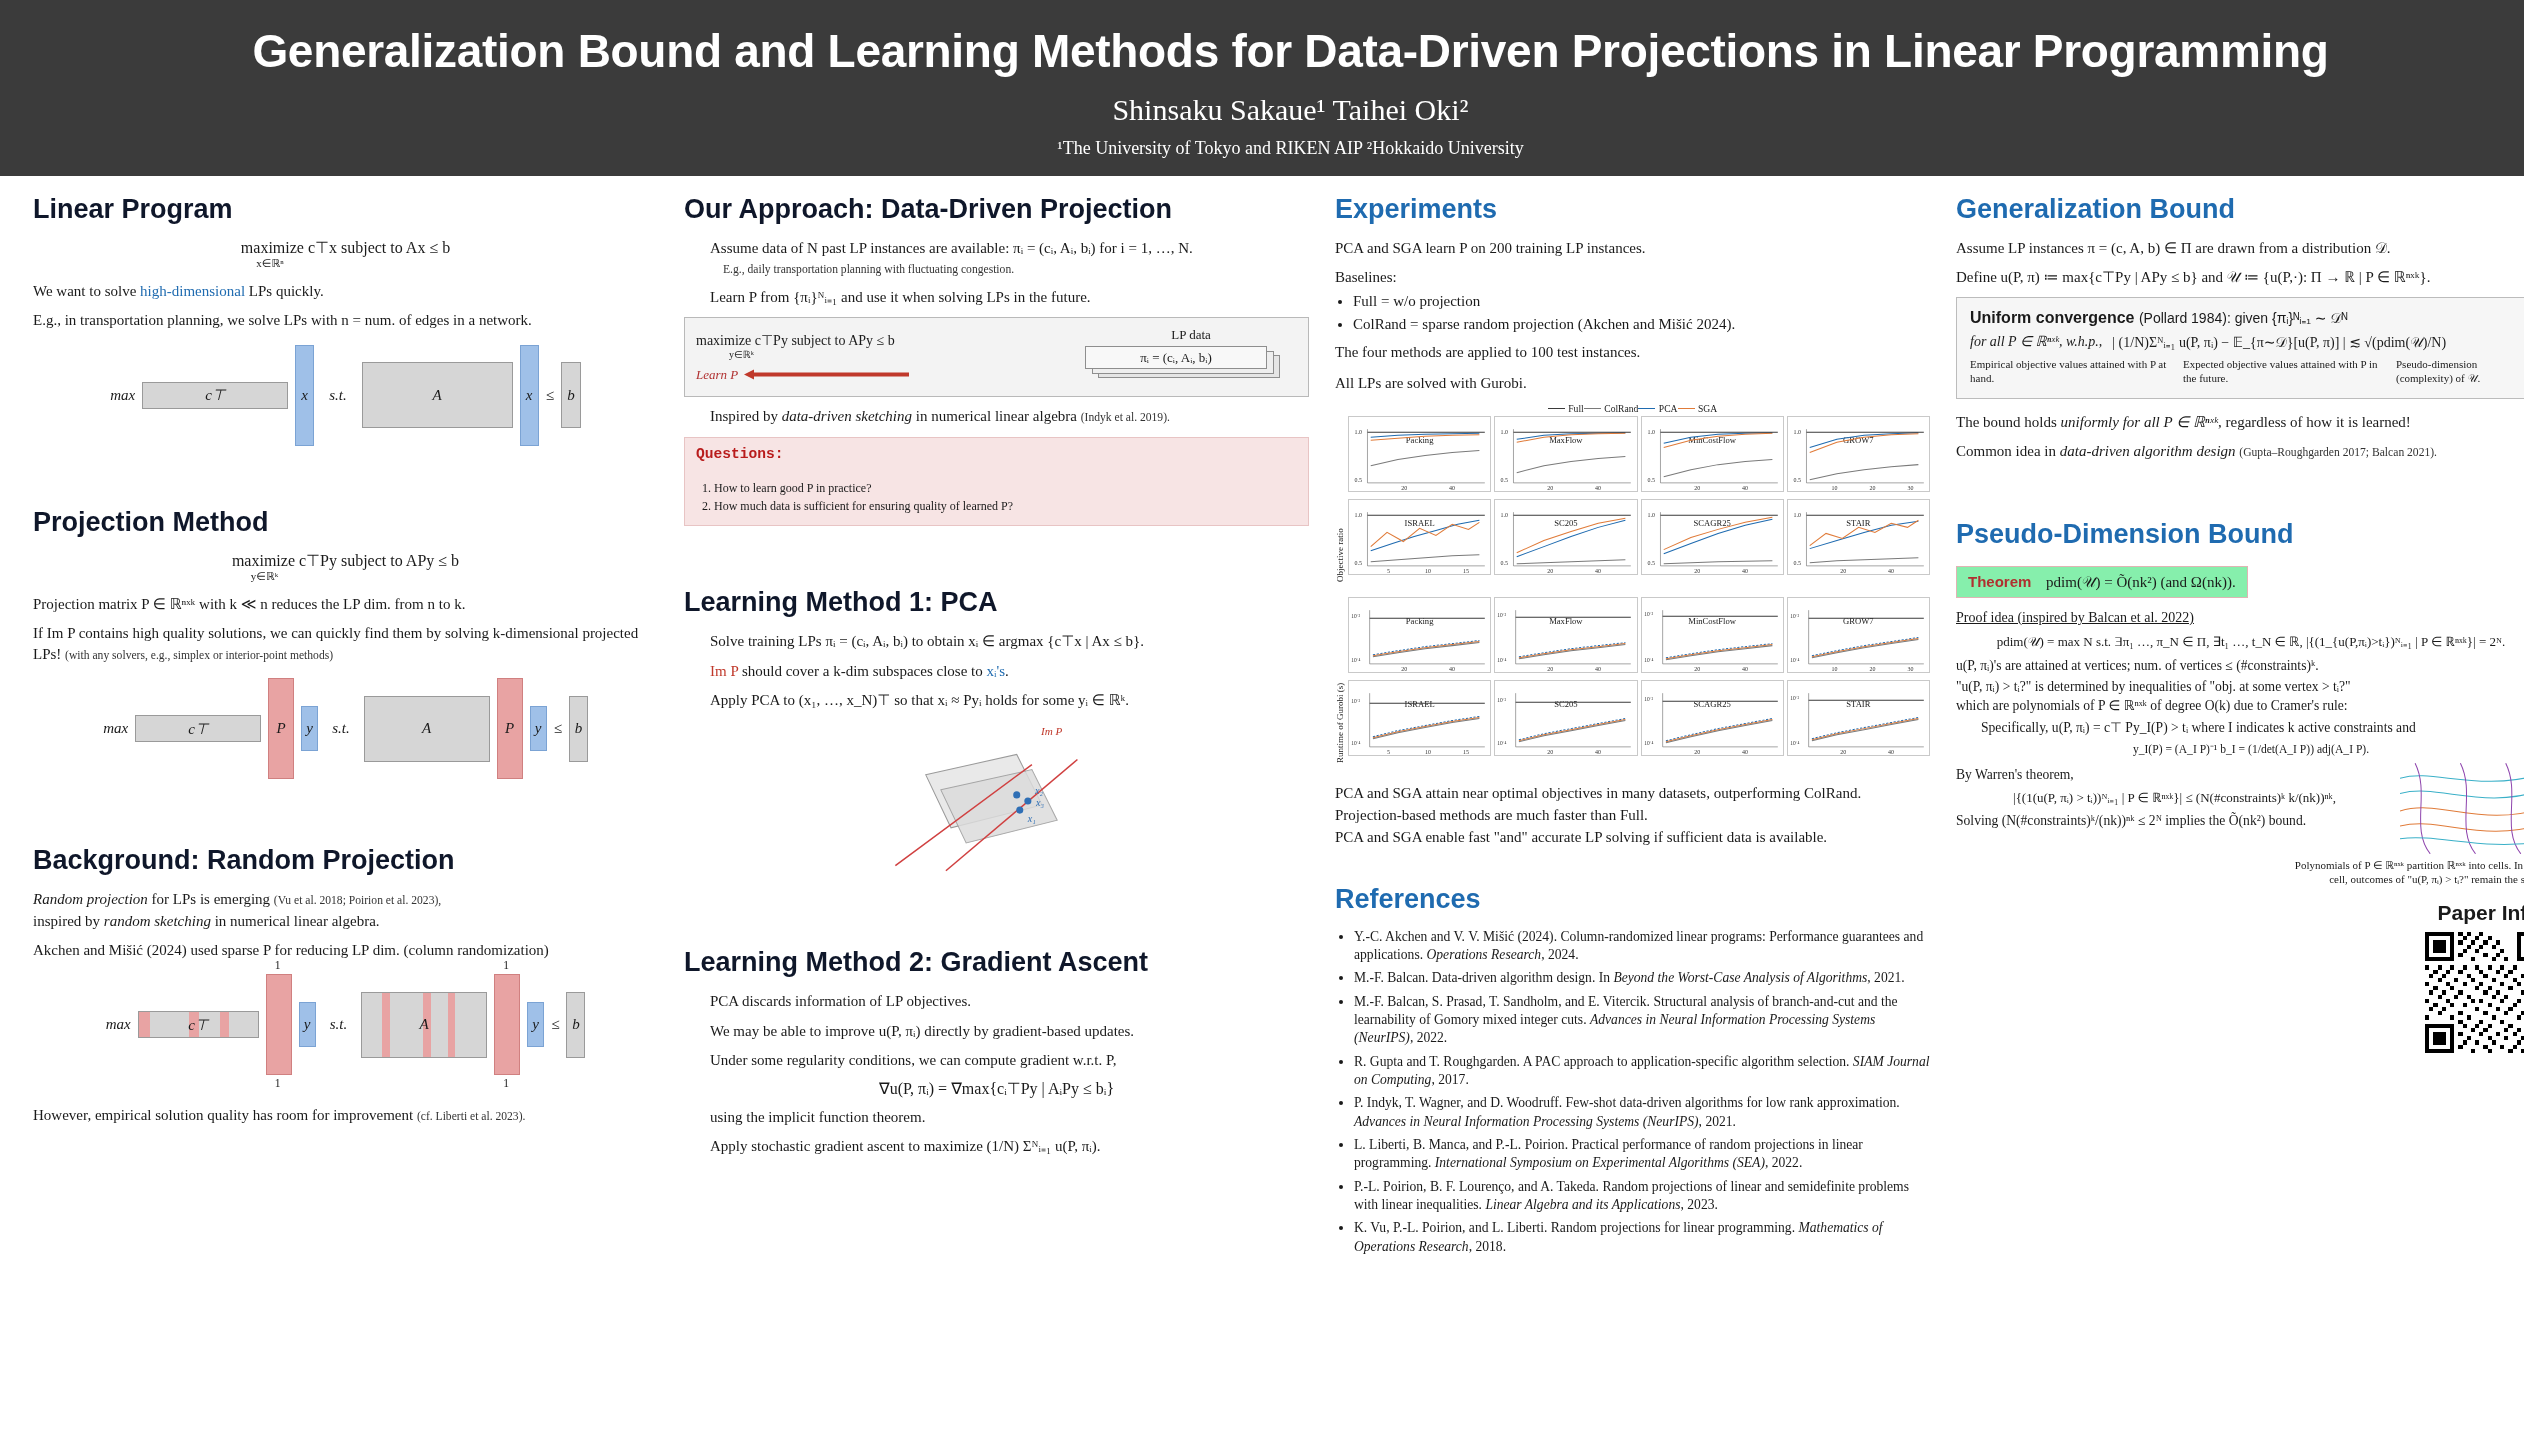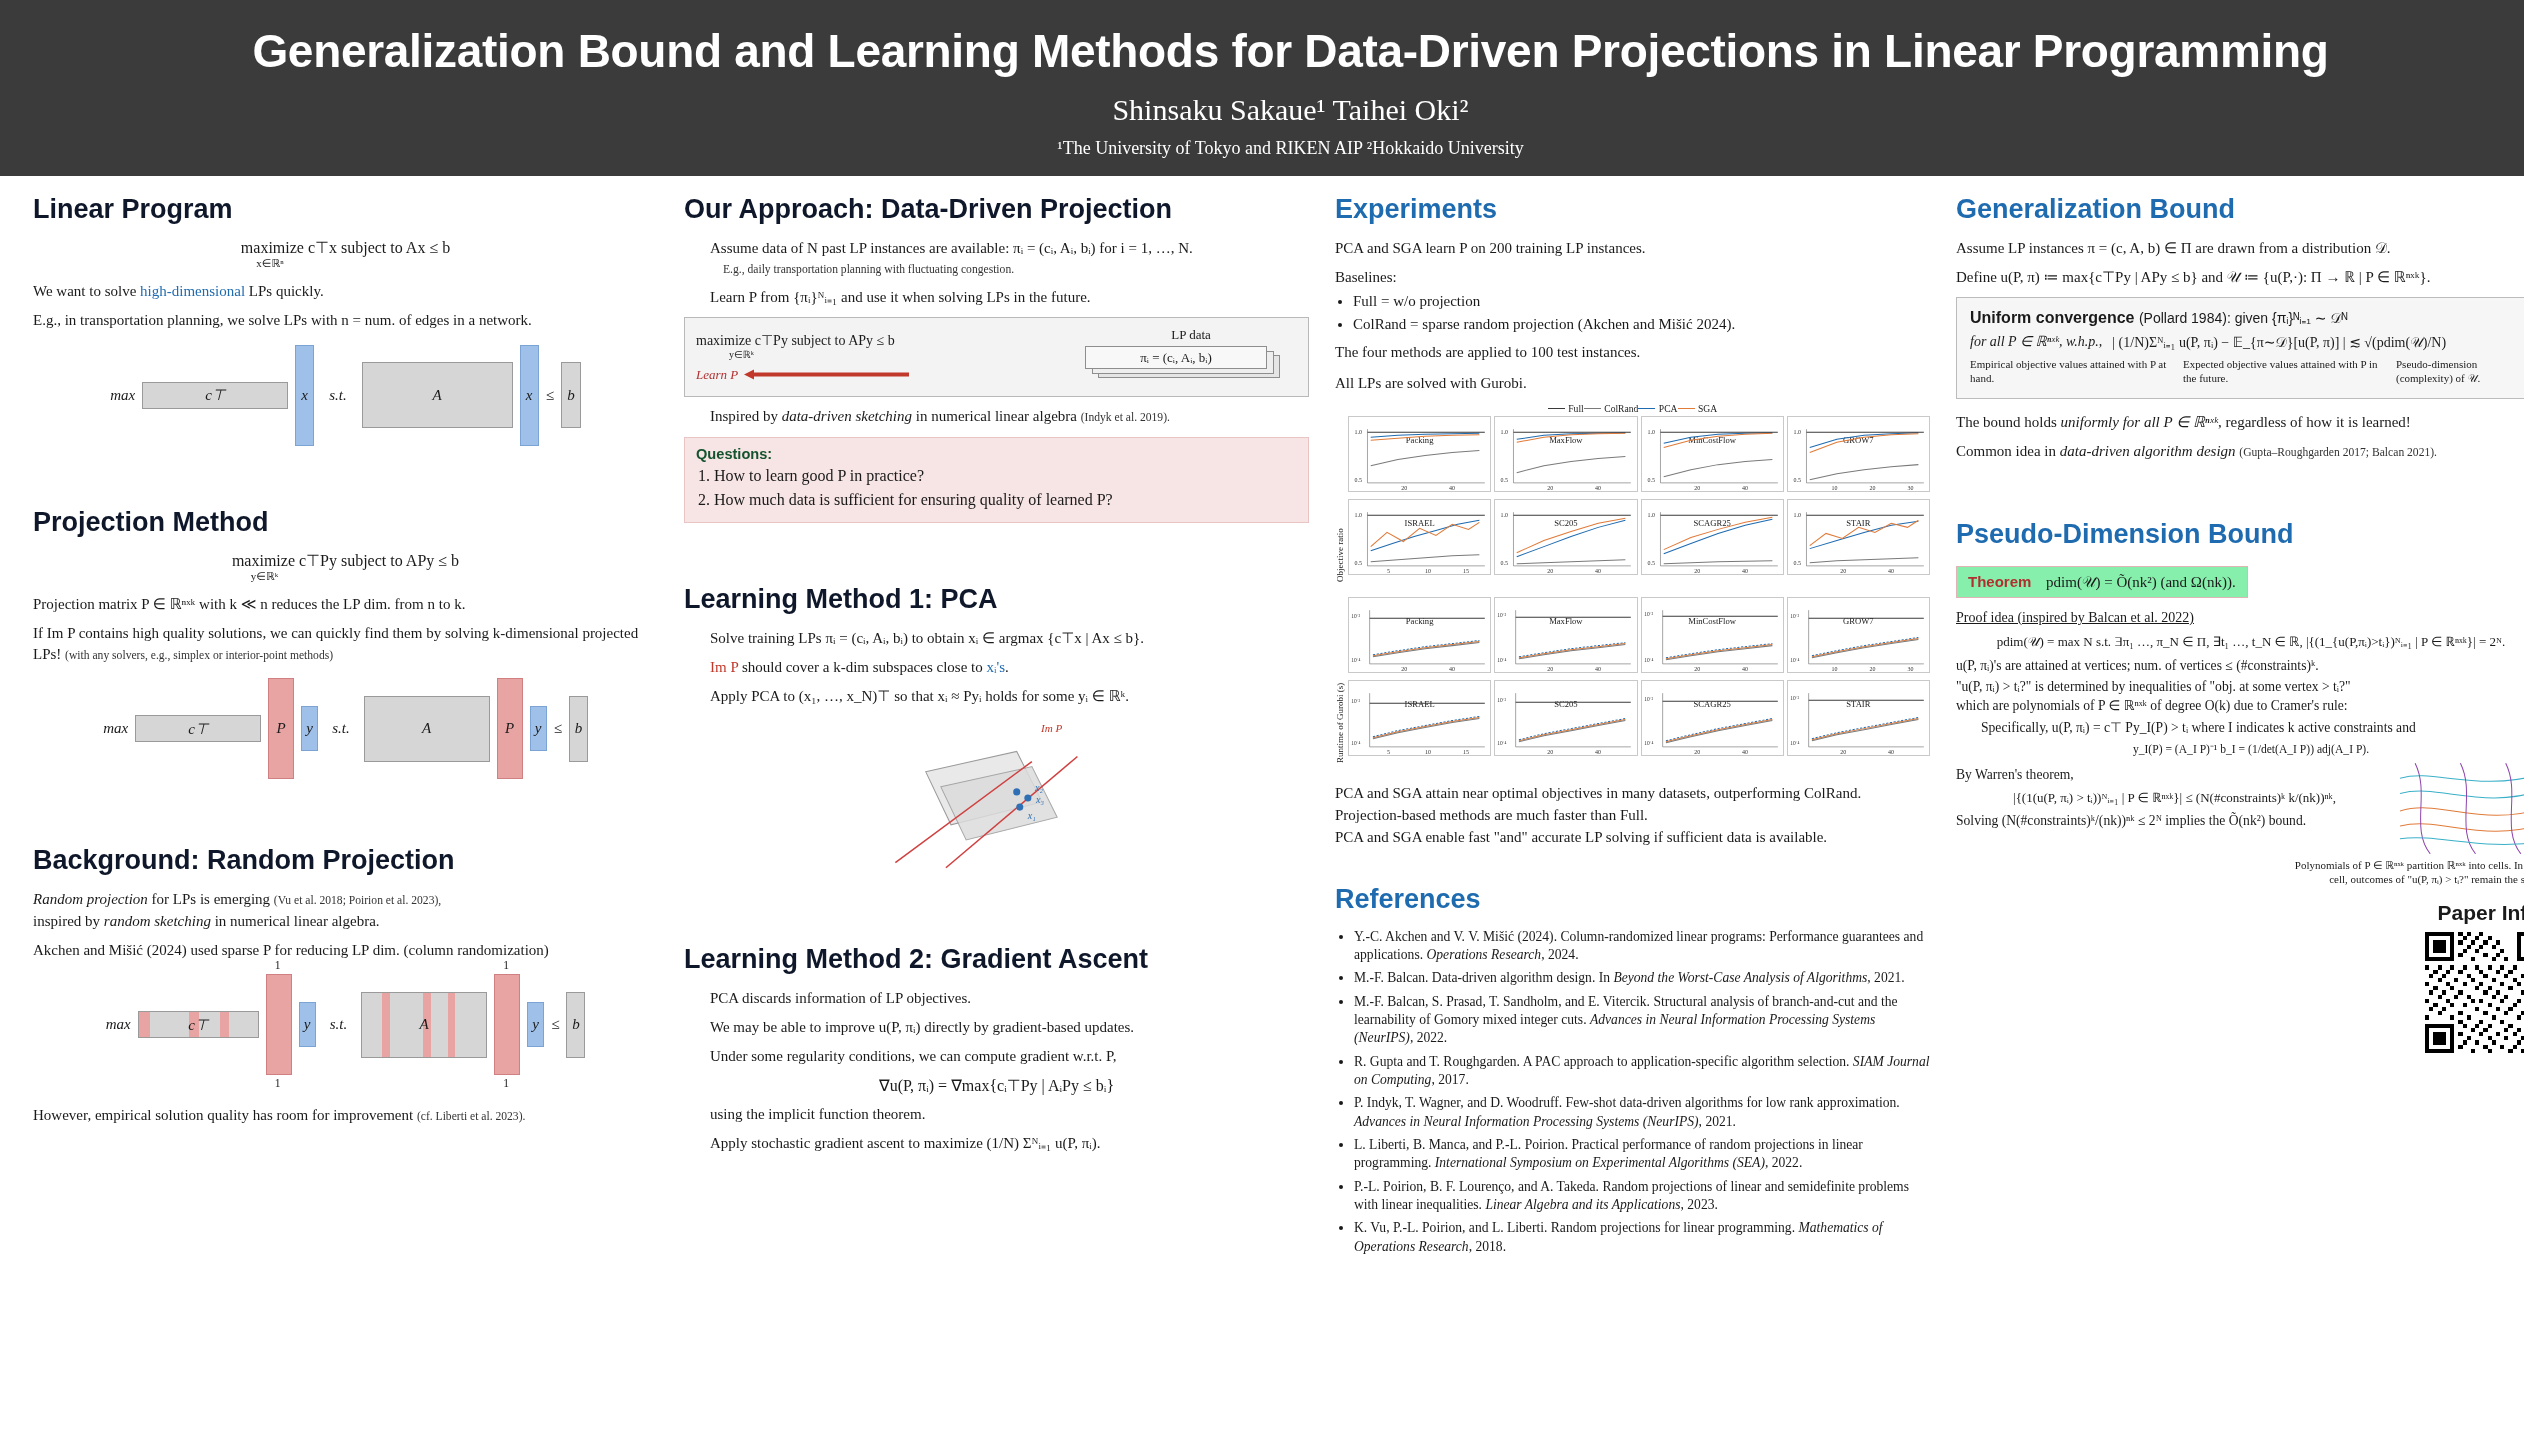--- a/index.html
+++ b/index.html
@@ -84,23 +84,23 @@
     background: #f3f3f3;
     padding: 9px 11px;
     margin: 9px 0 9px 0;
   }
   .boxpink {
     border: 0.5px solid #e8c4c4;
     background: #f7e4e4;
     padding: 8px 11px 9px 11px;
     margin: 10px 0 5px 0;
   }
-  .boxpink .qhead { color:#14532d; font-weight:bold; font-size:14.6px; margin-bottom:3px; font-family:Liberation Sans, sans-serif;}
+  .boxpink .qhead { color:#b91c1c; font-weight:bold; font-size:14.6px; margin-bottom:18px; font-family:Liberation Mono, monospace;}
   .boxpink ol { margin: 2px 0 0 18px; padding:0; }
-  .boxpink li { font-size: 16px; margin-bottom: 1px; }
+  .boxpink li { font-size: 12px; margin-bottom: 1px; }
 
   .boxtheorem {
     border: 0.5px solid #e0b4b4;
     background: #86efac;
     padding: 6px 11px;
     display: inline-block;
     margin: 3px 0 10px 0;
     font-size: 15px;
   }
   .boxtheorem .tlabel { color:#b03030; font-weight:bold; font-family:"Liberation Sans",sans-serif;}

